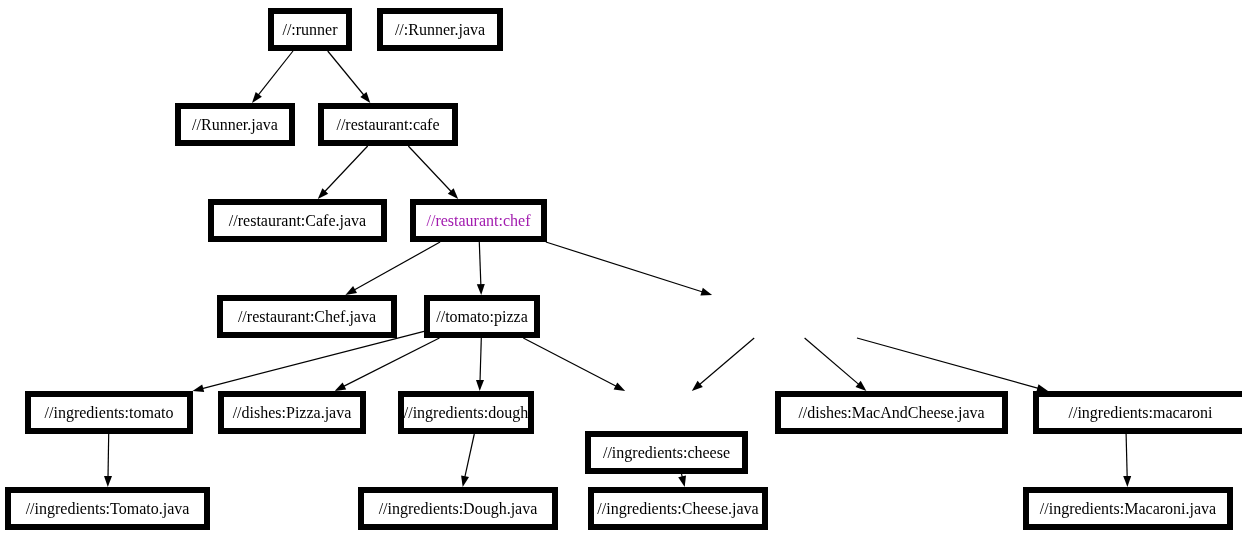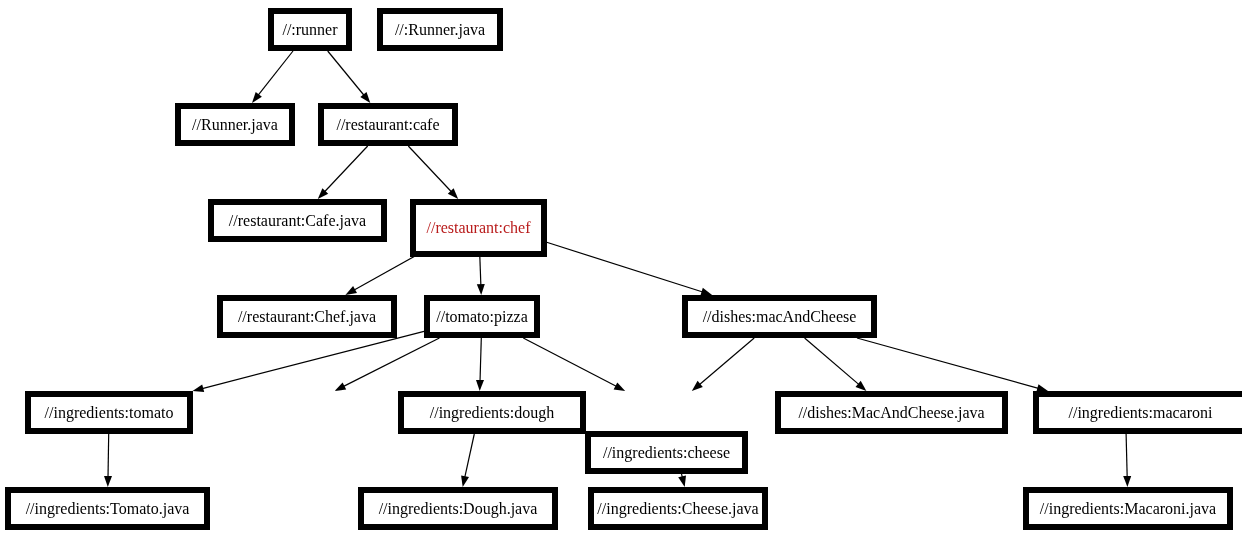--- a/index.html
+++ b/index.html
@@ -87,36 +87,36 @@
     </div>
     <div class="node" style="left: 175px; top: 103px; width: 120px; height: 43px; background: rgb(255, 255, 255); border-color: rgb(0, 0, 0); color: rgb(0, 0, 0);">
       <span>//Runner.java</span>
     </div>
     <div class="node" style="left: 318px; top: 103px; width: 140px; height: 43px; background: rgb(255, 255, 255); border-color: rgb(0, 0, 0); color: rgb(0, 0, 0);">
       <span>//restaurant:cafe</span>
     </div>
     <div class="node" style="left: 208px; top: 199px; width: 179px; height: 43px; background: rgb(255, 255, 255); border-color: rgb(0, 0, 0); color: rgb(0, 0, 0);">
       <span>//restaurant:Cafe.java</span>
     </div>
-    <div class="node" style="left: 410px; top: 199px; width: 137px; height: 58px; background: rgb(255, 255, 255); border-color: rgb(0, 0, 0); color: #b91c1c;">
+    <div class="node" style="left: 410px; top: 199px; width: 137px; height: 43px; background: rgb(255, 255, 255); border-color: rgb(0, 0, 0); color: #a21caf;">
       <span>//restaurant:chef</span>
     </div>
     <div class="node" style="left: 217px; top: 295px; width: 180px; height: 43px; background: rgb(255, 255, 255); border-color: rgb(0, 0, 0); color: rgb(0, 0, 0);">
       <span>//restaurant:Chef.java</span>
     </div>
     <div class="node" style="left: 424px; top: 295px; width: 116px; height: 43px; background: rgb(255, 255, 255); border-color: rgb(0, 0, 0); color: rgb(0, 0, 0);">
       <span>//tomato:pizza</span>
     </div>
-    <div class="node" style="left: 682px; top: 295px; width: 195px; height: 43px; background: rgb(255, 255, 255); border-color: rgb(0, 0, 0); color: rgb(0, 0, 0);">
-      <span>//dishes:macAndCheese</span>
-    </div>
     <div class="node" style="left: 25px; top: 391px; width: 168px; height: 43px; background: rgb(255, 255, 255); border-color: rgb(0, 0, 0); color: rgb(0, 0, 0);">
       <span>//ingredients:tomato</span>
     </div>
-    <div class="node" style="left: 398px; top: 391px; width: 188px; height: 43px; background: rgb(255, 255, 255); border-color: rgb(0, 0, 0); color: rgb(0, 0, 0);">
+    <div class="node" style="left: 218px; top: 391px; width: 148px; height: 43px; background: rgb(255, 255, 255); border-color: rgb(0, 0, 0); color: rgb(0, 0, 0);">
+      <span>//dishes:Pizza.java</span>
+    </div>
+    <div class="node" style="left: 398px; top: 391px; width: 136px; height: 43px; background: rgb(255, 255, 255); border-color: rgb(0, 0, 0); color: rgb(0, 0, 0);">
       <span>//ingredients:dough</span>
     </div>
     <div class="node" style="left: 585px; top: 391px; width: 163px; height: 43px; background: rgb(255, 255, 255); border-color: rgb(0, 0, 0); color: rgb(0, 0, 0); margin-top: 40px;">
       <span>//ingredients:cheese</span>
     </div>
     <div class="node" style="left: 775px; top: 391px; width: 233px; height: 43px; background: rgb(255, 255, 255); border-color: rgb(0, 0, 0); color: rgb(0, 0, 0); text-align: right;">
       <span>//dishes:MacAndCheese.java</span>
     </div>
     <div class="node" style="left: 1033px; top: 391px; width: 215px; height: 43px; background: rgb(255, 255, 255); border-color: rgb(0, 0, 0); color: rgb(0, 0, 0);">
       <span>//ingredients:macaroni</span>

